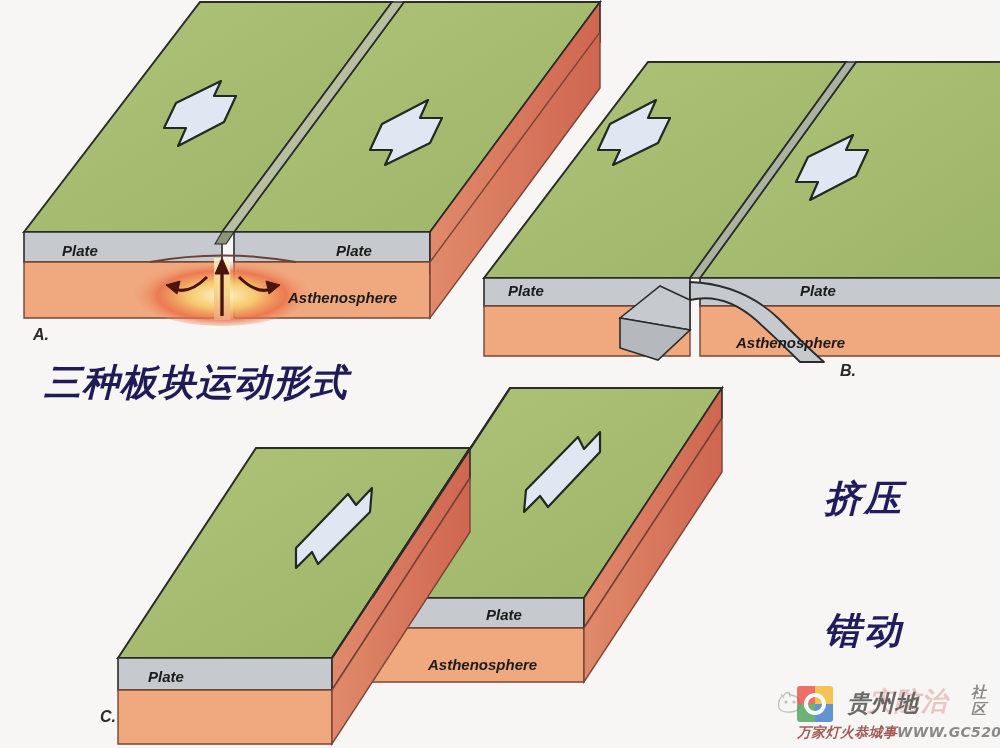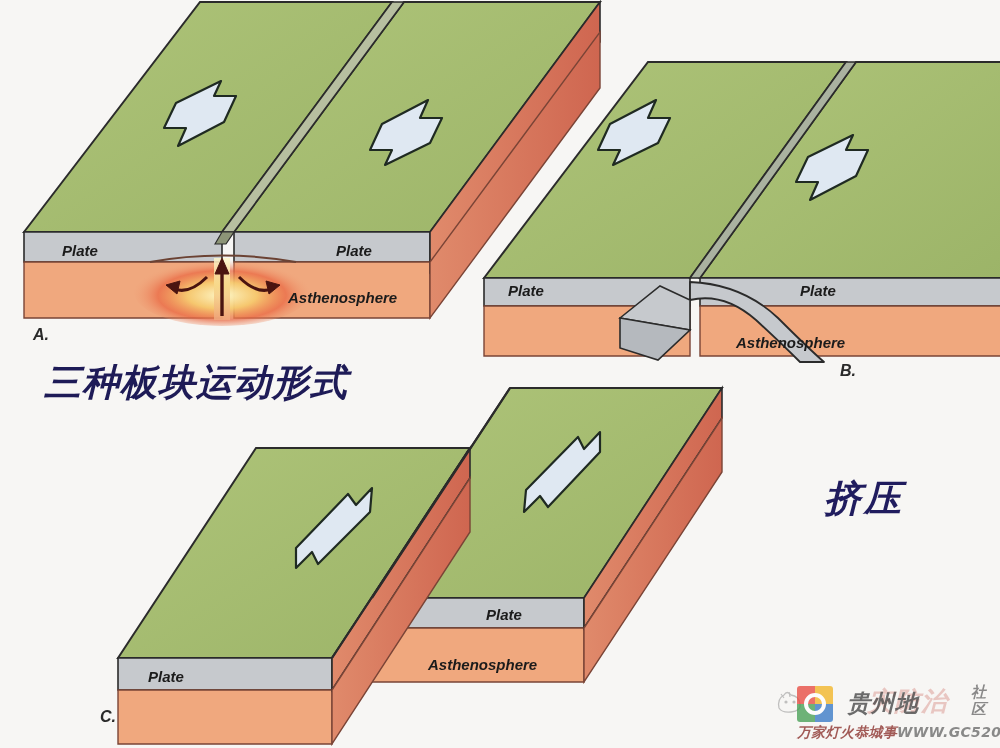--- a/index.html
+++ b/index.html
@@ -230,20 +230,21 @@
       </g>
       <g>
         <path d="M524,512 L540,496 L548,507 L600,452 L600,432 L584,449 L578,437 L526,490 Z" fill="#dfe8f2" stroke="#1f2a22" stroke-width="2.2" stroke-linejoin="round"></path>
       </g>
     </g>
   </svg>
 
   <div class="cn-title" id="title-main">三种板块运动形式</div>
 
   <div class="motion-word" id="word-compression">挤压</div>
+  <div class="motion-word" id="word-shear">错动</div>
 
   <div class="panel-letter" id="letter-a">A.</div>
   <div class="panel-letter" id="letter-b">B.</div>
   <div class="panel-letter" id="letter-c">C.</div>
 
   <div id="watermark">
     <svg id="wm-cat" viewBox="0 0 34 28">
       <path d="M4,20 Q2,11 9,7 Q12,2 16,7 Q24,8 25,16 Q26,23 16,24 Q7,25 4,20 Z" fill="none" stroke="#8a8a8a" stroke-width="1.3"></path>
       <circle cx="11" cy="14" r="1.6" fill="#8a8a8a"></circle>
       <circle cx="19" cy="14" r="1.6" fill="#8a8a8a"></circle>

